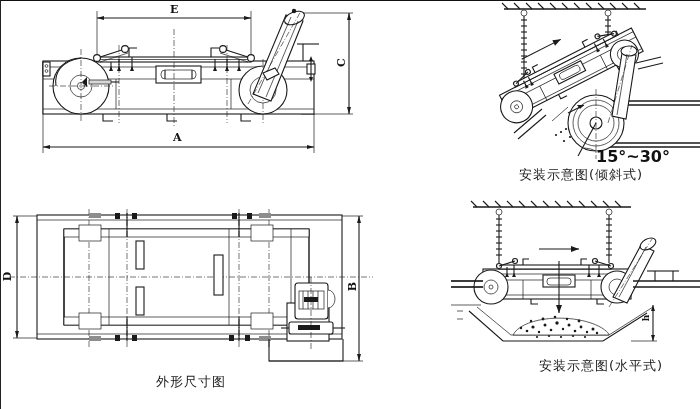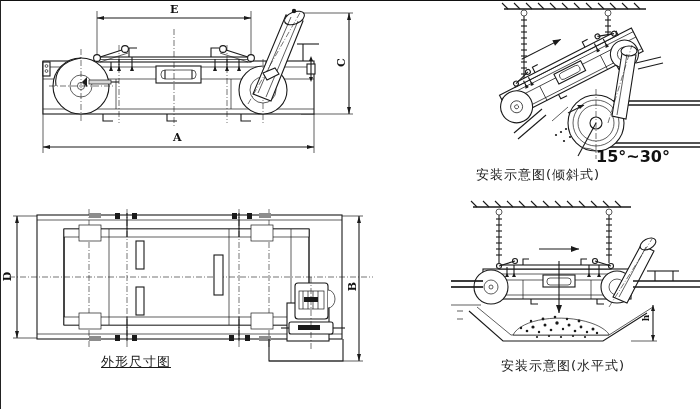--- a/index.html
+++ b/index.html
@@ -1,20 +1,20 @@
 <!DOCTYPE html>
 <html><head>
 <meta charset="utf-8">
 <style>
   html,body{margin:0;padding:0;background:#fff;}
   body{width:700px;height:409px;font-family:"DejaVu Sans","Liberation Sans",sans-serif;}
   #sheet{position:relative;width:700px;height:409px;background:#fff;overflow:hidden;
          border-left:1px solid #222;border-top:1px solid #111;box-sizing:border-box;}
   .panel{position:absolute;}
-  .cap{position:absolute;text-align:left;font-size:13px;color:#1a1a1a;letter-spacing:1px;
+  .cap{position:absolute;text-align:center;font-size:13px;color:#1a1a1a;letter-spacing:1px;
        font-family:"DejaVu Sans",sans-serif;white-space:nowrap;}
   .dimlabel{position:absolute;font-size:11px;font-weight:bold;color:#111;
             font-family:"DejaVu Serif",serif;}
   .dimlabel.vert{transform:rotate(-90deg);transform-origin:center center;}
   .anglelabel{position:absolute;font-size:16px;font-weight:bold;color:#111;
               font-family:"DejaVu Sans",sans-serif;white-space:nowrap;}
   svg{display:block;overflow:visible;}
   .ln{stroke:#1a1a1a;fill:none;}
   .thin{stroke-width:.7;}
   .med{stroke-width:1.1;}
@@ -243,21 +243,21 @@
           <line class="ln med" x1="332" y1="137" x2="344" y2="137"></line>
           <line class="ln dash" x1="310" y1="86" x2="310" y2="160"></line>
         </g>
 
         <path class="ln med" d="M268,148 v22 h74 v-22"></path>
       </g>
     </svg>
     <div class="dimlabel vert" style="left:2px;top:79px;">D</div>
     <div class="dimlabel vert" style="left:347px;top:89px;">B</div>
   </div>
-  <div class="cap" style="left:100px;top:352px;width:180px;text-decoration:underline;">外形尺寸图</div>
+  <div class="cap" style="left:100px;top:372px;width:180px;">外形尺寸图</div>
 
   <div class="panel" style="left:455px;top:0;width:245px;height:165px;">
     <svg width="245" height="165" viewBox="0 0 245 165">
       <g stroke-linecap="butt">
 
         <line class="ln thick" x1="48" y1="8" x2="190" y2="8"></line>
         <g class="ln med">
           <line x1="52" y1="8" x2="46" y2="2"></line>
             <line x1="64" y1="8" x2="58" y2="2"></line>
           <line x1="76" y1="8" x2="70" y2="2"></line>

